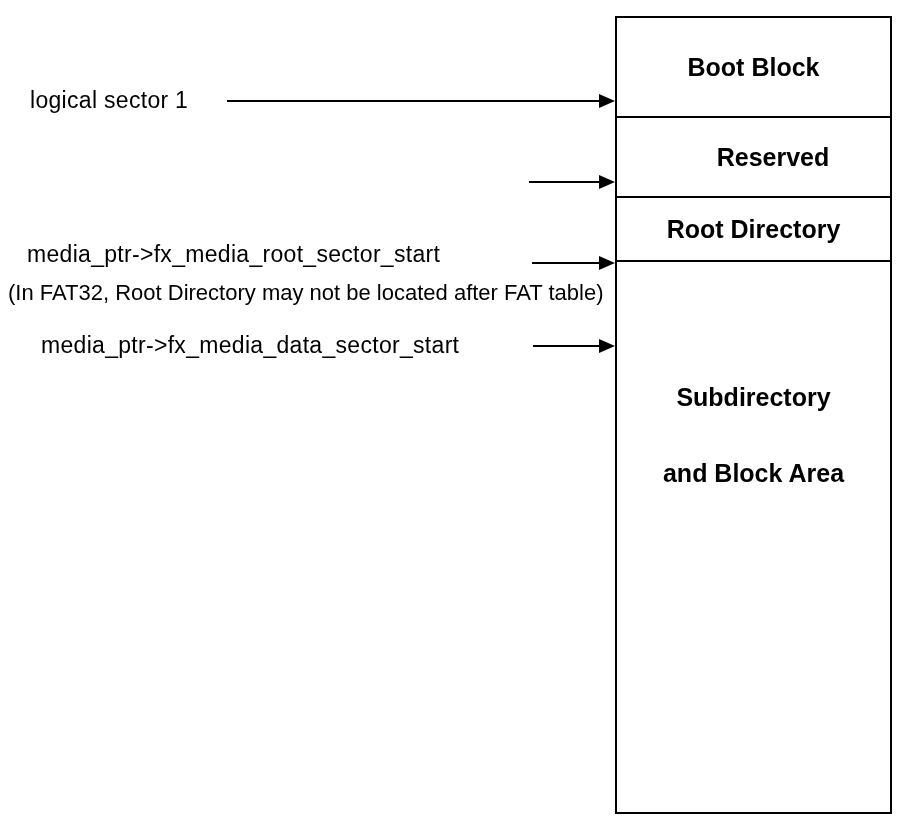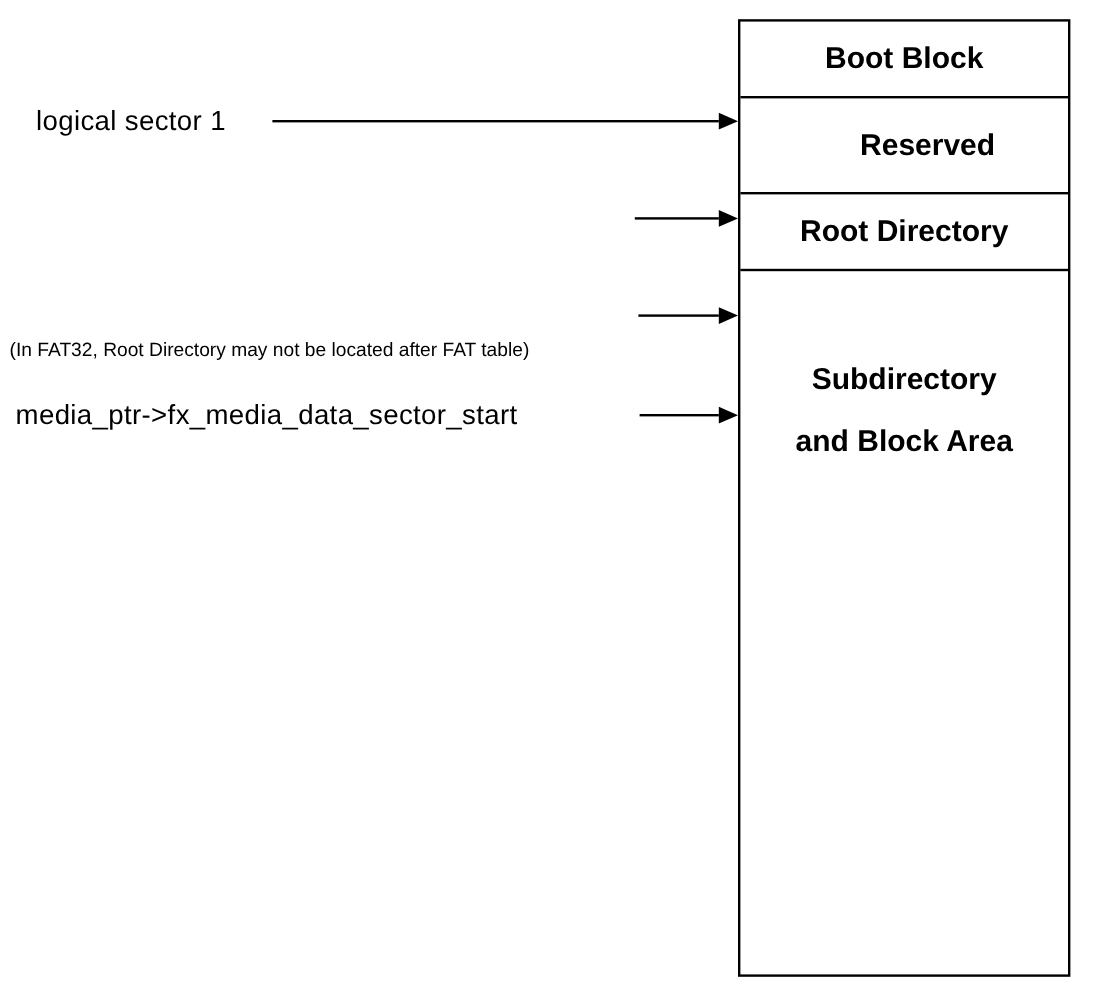--- a/index.html
+++ b/index.html
@@ -21,21 +21,21 @@
   .ptr-label {
     position: absolute;
     font-size: 23px;
     line-height: 26px;
     letter-spacing: 0.3px;
     white-space: nowrap;
     color: #000000;
   }
   .ptr-note {
     position: absolute;
-    font-size: 16px;
+    font-size: 22px;
     line-height: 21px;
     white-space: nowrap;
     color: #000000;
   }
 
   
   .arrow-line {
     position: absolute;
     height: 2px;
     background: #000000;
@@ -63,54 +63,56 @@
   }
   .section {
     display: flex;
     align-items: center;
     justify-content: center;
     font-weight: bold;
     font-size: 25px;
     box-sizing: border-box;
   }
   .section.divided { border-bottom: 2px solid #000000; }
-  .sec-1 { height: 64px; }
+  .sec-1 { height: 100px; }
   .sec-2 { height: 80px; padding-left: 39px; }
   .sec-3 { height: 81px; }
   .sec-4 { height: 64px; }
   .sec-5 {
     flex: 1;
     flex-direction: column;
     align-items: center;
     justify-content: flex-start;
-    padding-top: 64px;
+    padding-top: 109px;
+    gap: 24px;
   }
   .sec-5 .big-line {
     line-height: 52px;
     text-align: center;
   }
 </style>
 </head>
 <body>
 
 <div id="page">
 
   <div class="ptr-label" style="left:30px; top:87px;">logical sector 1</div>
   <div class="arrow-line" style="left:227px; top:100px; width:372px;"></div>
   <div class="arrow-head" style="left:599px; top:94px;"></div>
 
   <div class="arrow-line" style="left:529px; top:181px; width:70px;"></div>
   <div class="arrow-head" style="left:599px; top:175px;"></div>
 
+  <div class="ptr-label" style="left:27px; top:241px;">media_ptr-&gt;fx_media_root_sector_start</div>
   <div class="arrow-line" style="left:532px; top:262px; width:67px;"></div>
   <div class="arrow-head" style="left:599px; top:256px;"></div>
 
   <div class="ptr-note" style="left:8px; top:282px;">(In FAT32, Root Directory may not be located after FAT table)</div>
 
-  <div class="ptr-label" style="left:13px; top:332px;">media_ptr-&gt;fx_media_data_sector_start</div>
+  <div class="ptr-label" style="left:41px; top:332px;">media_ptr-&gt;fx_media_data_sector_start</div>
   <div class="arrow-line" style="left:533px; top:345px; width:66px;"></div>
   <div class="arrow-head" style="left:599px; top:339px;"></div>
 
   <div id="layout-box">
     <div class="section sec-1 divided">
       <span>Boot Block</span>
     </div>
     <div class="section sec-2 divided">
       <span>Reserved</span>
     </div>

